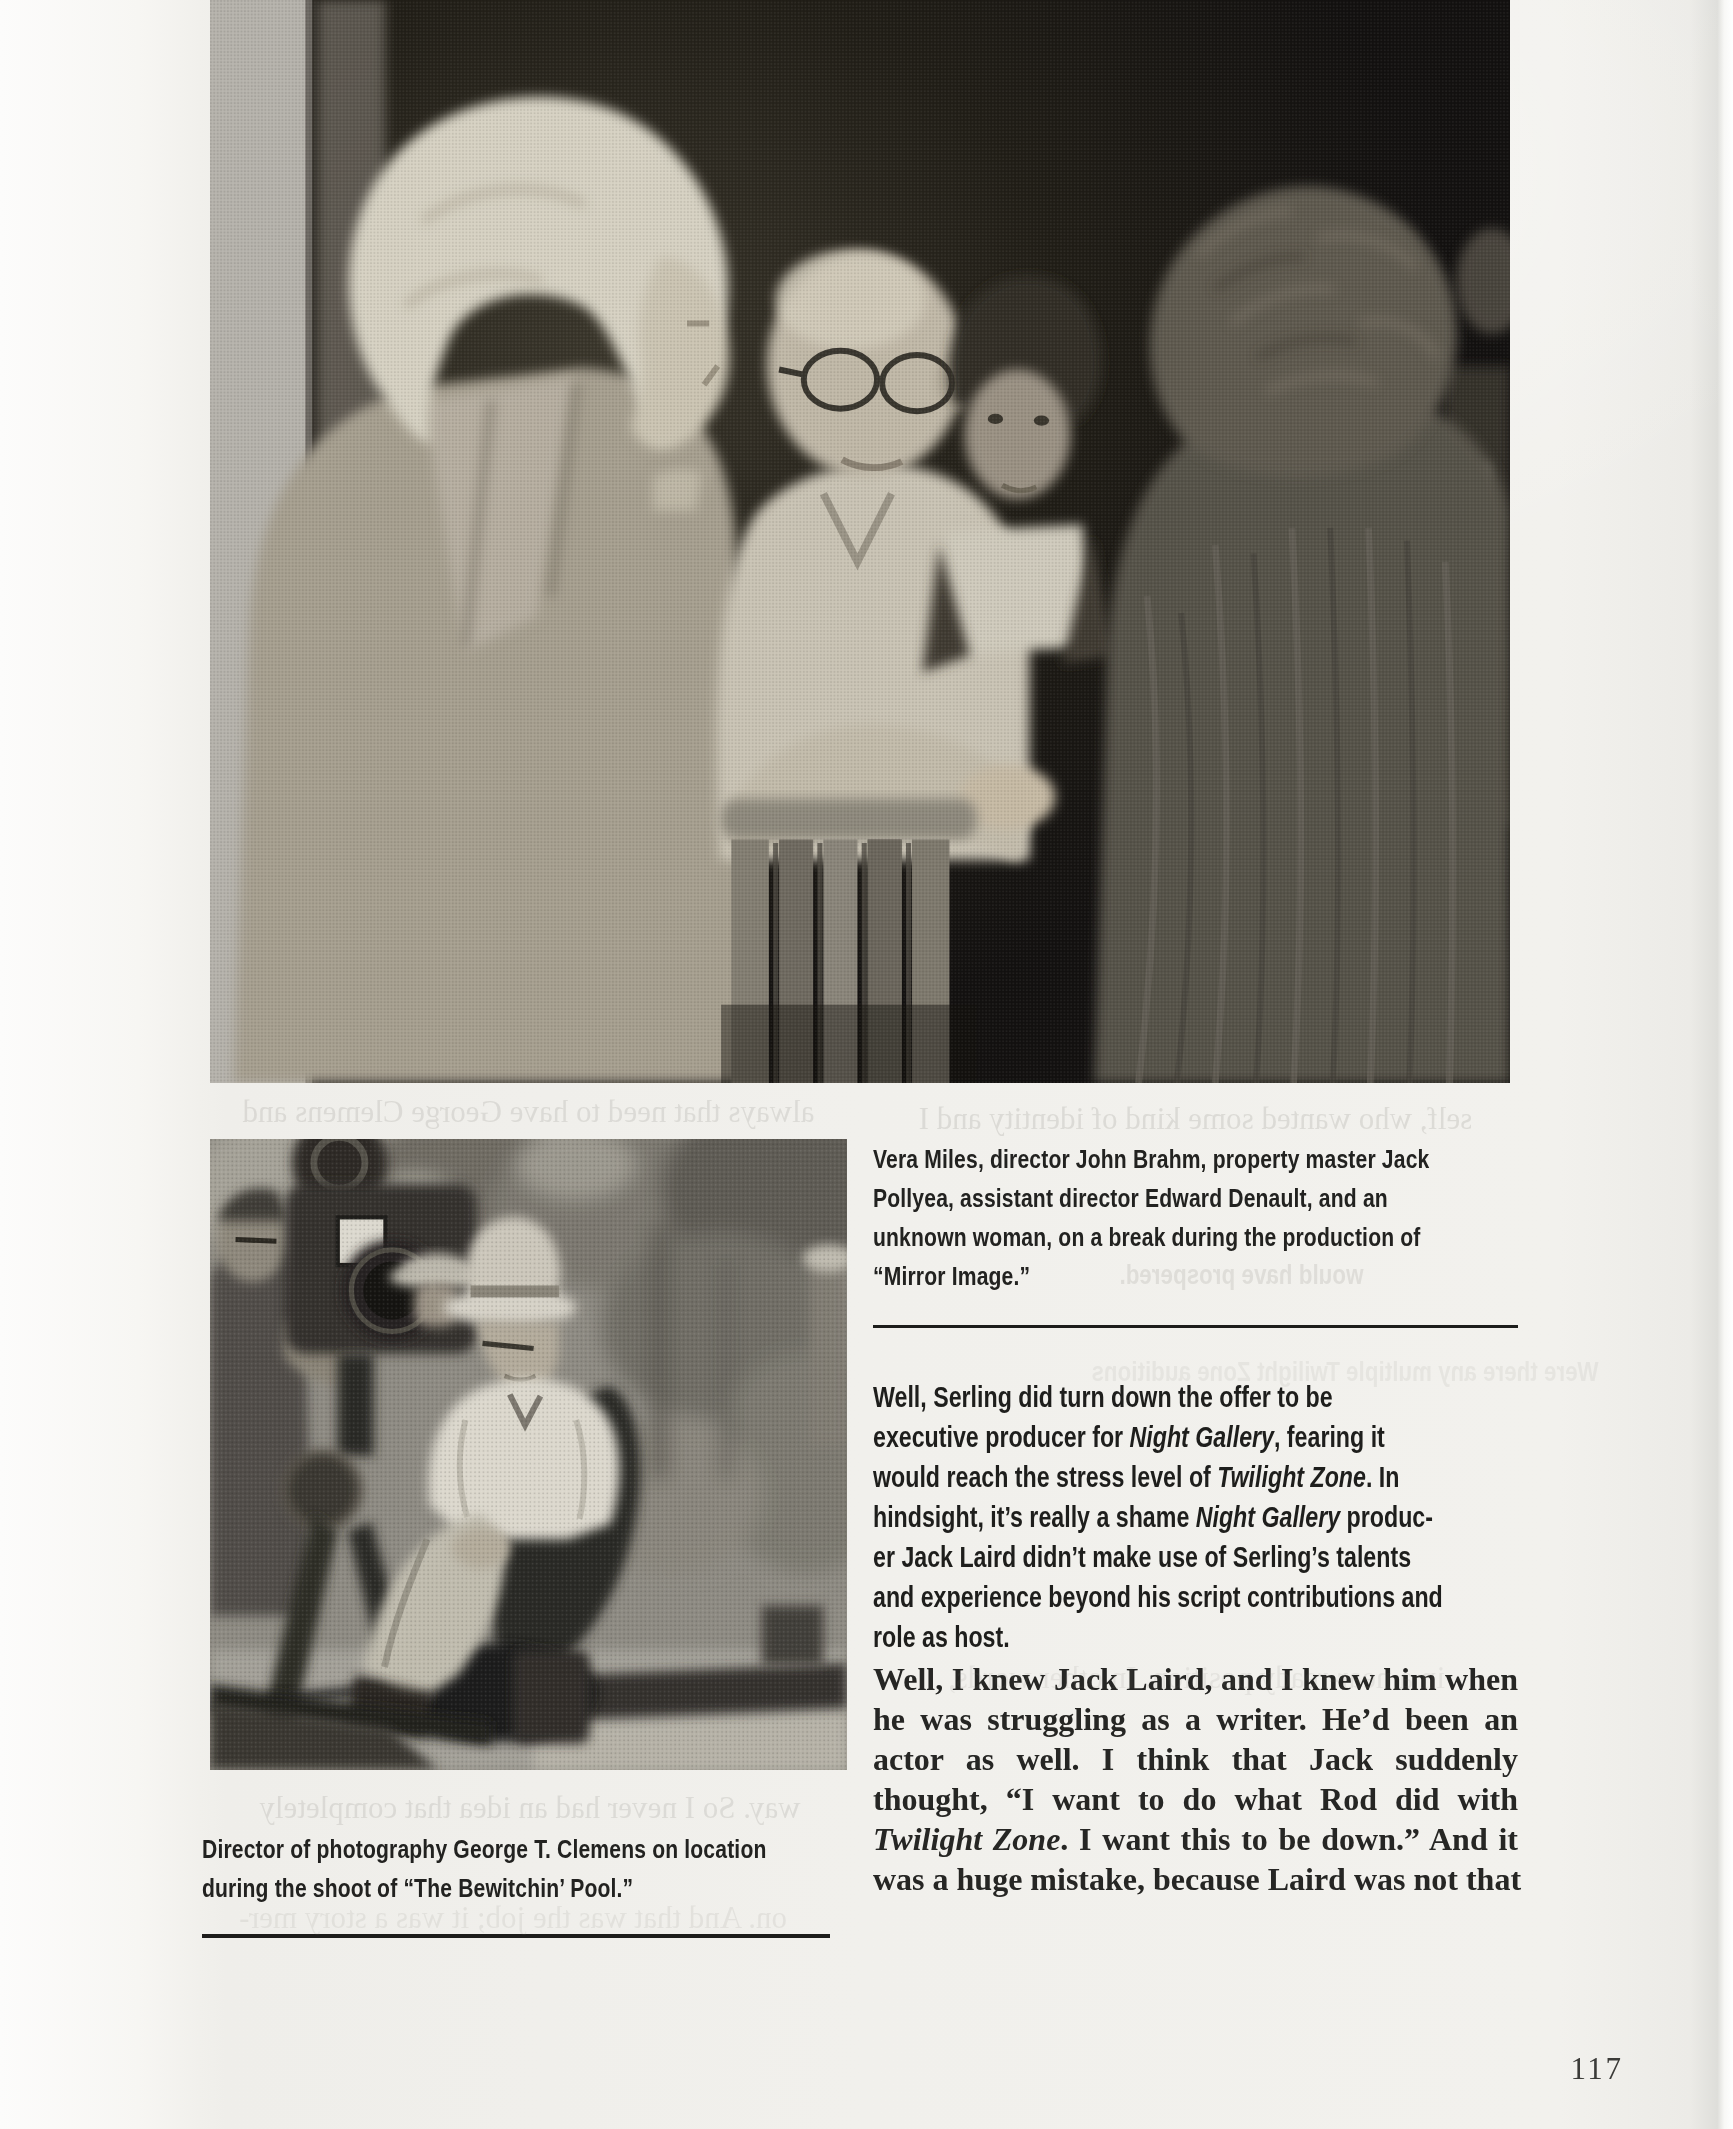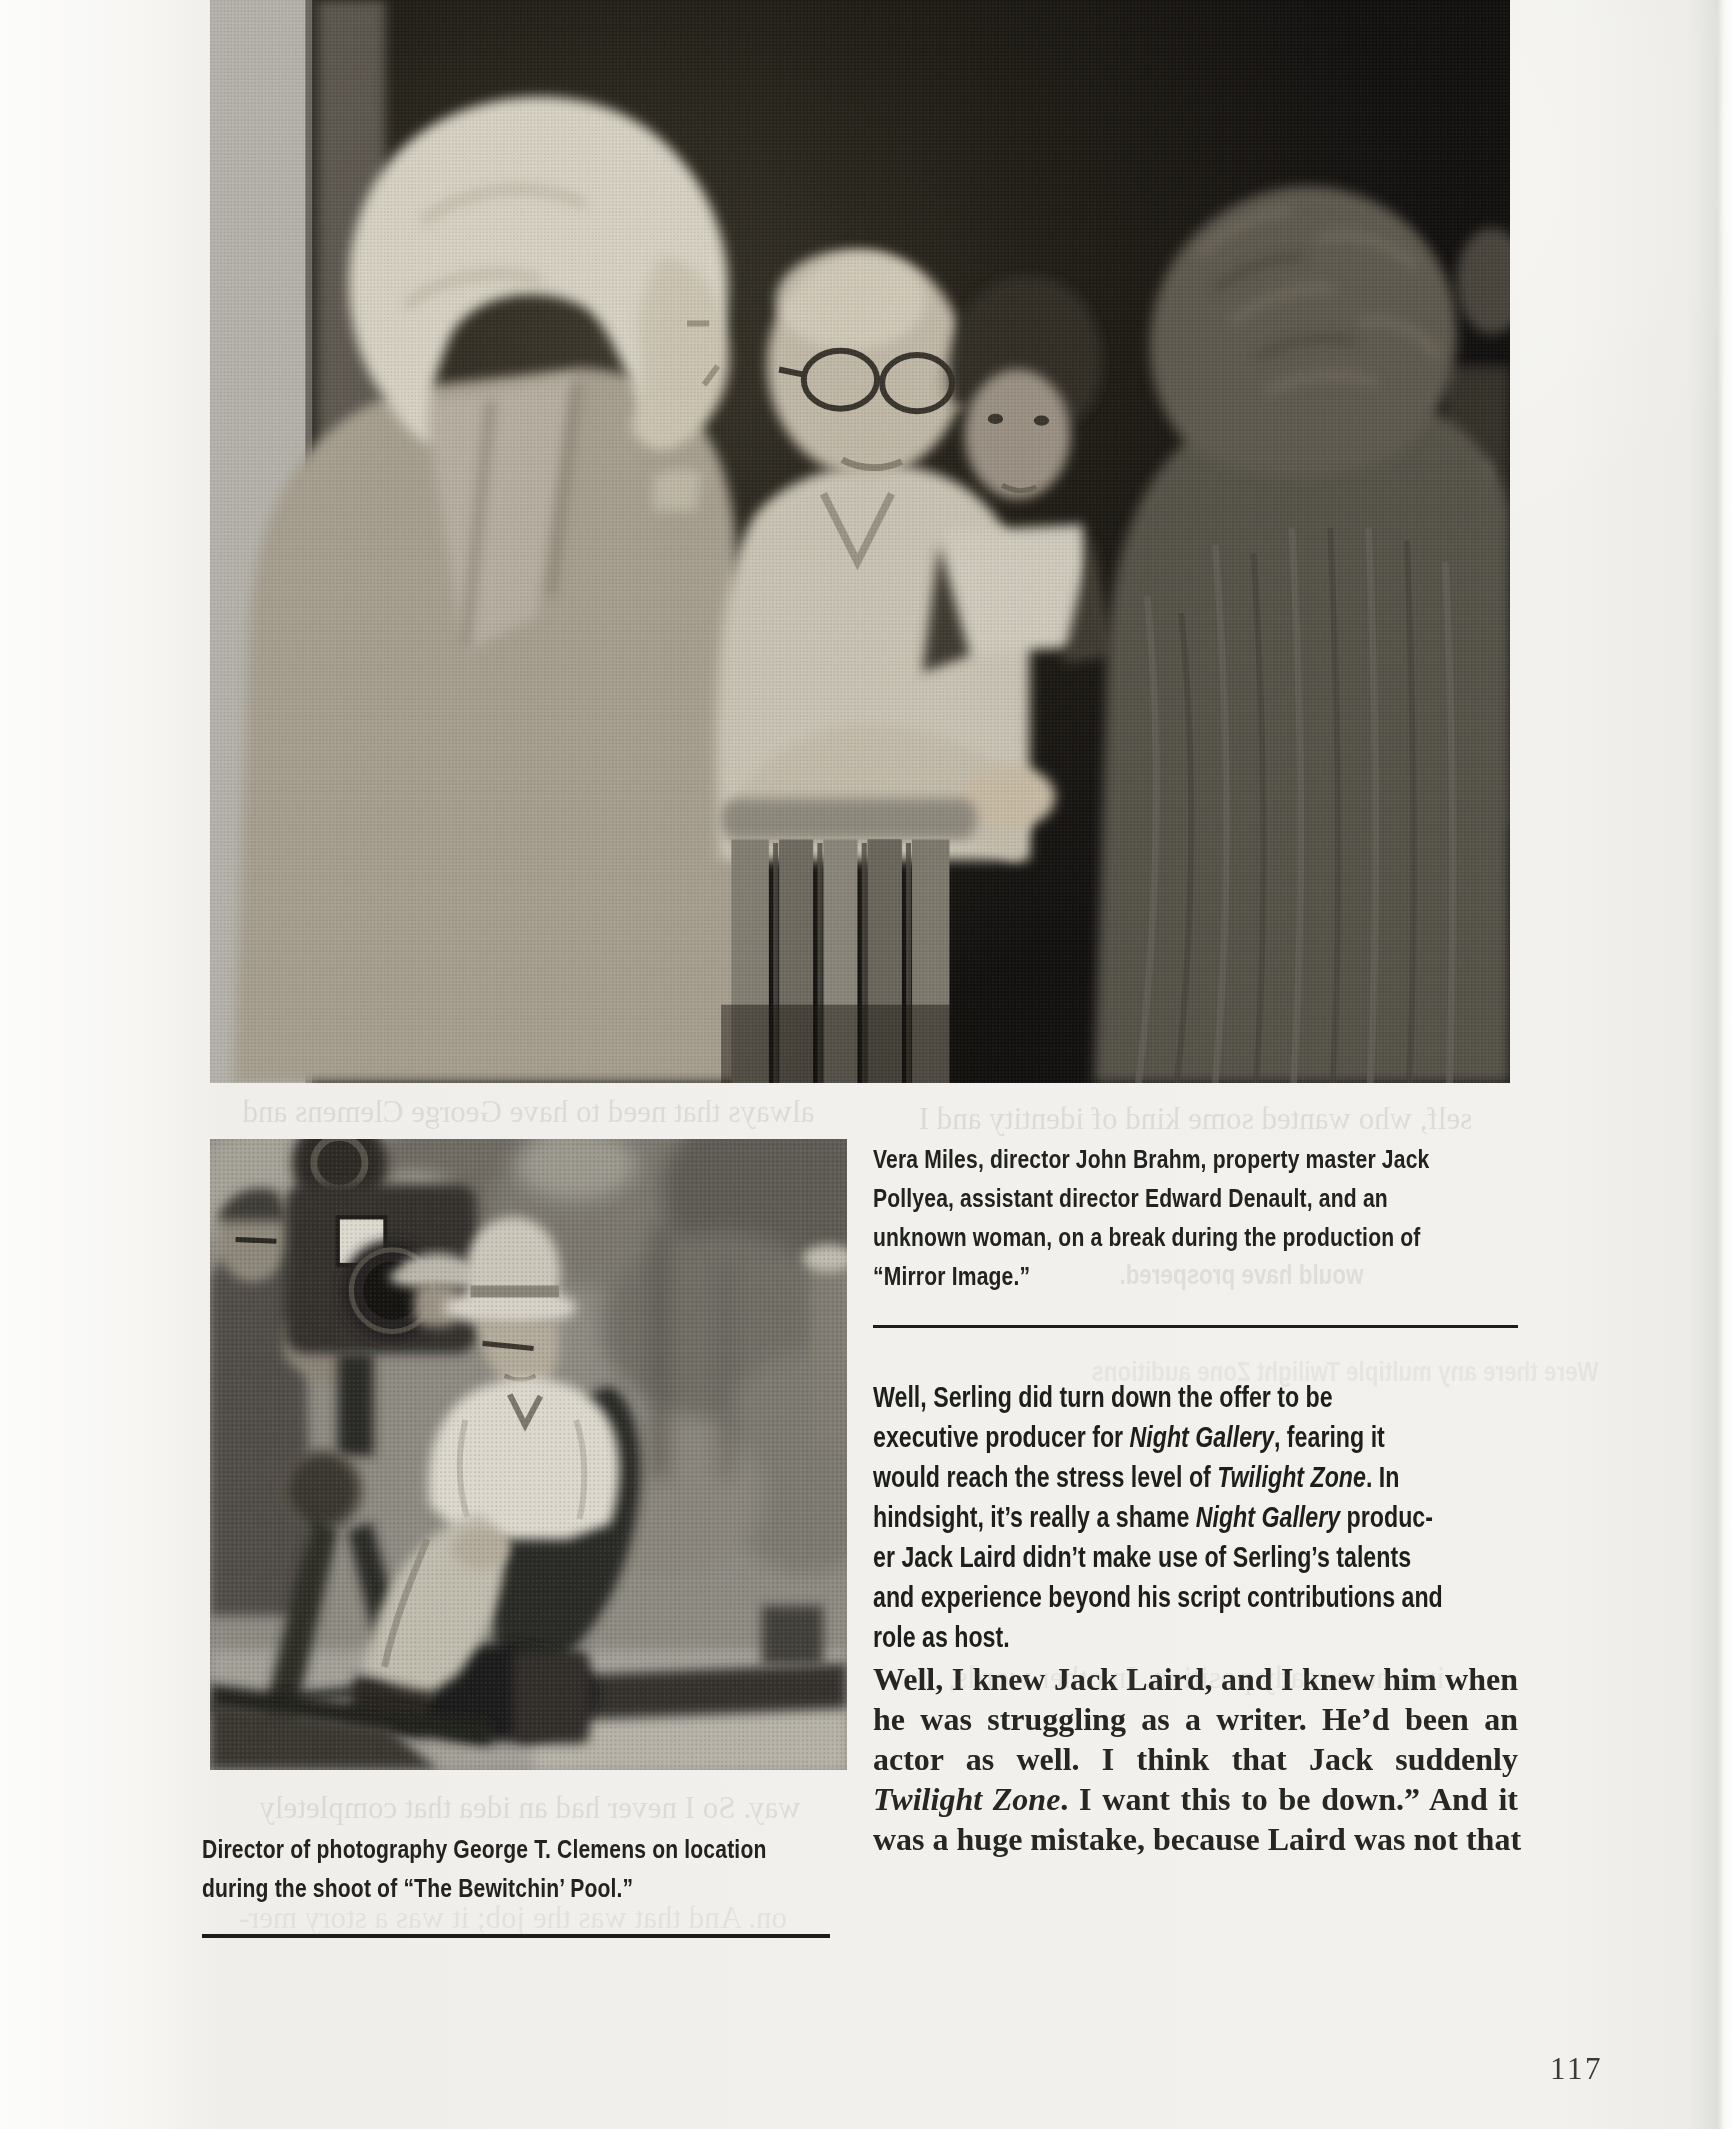--- a/index.html
+++ b/index.html
@@ -43,21 +43,21 @@
          color:#76746c;pointer-events:none;white-space:nowrap;}
   .ghost.sans{font-family:"Liberation Sans",sans-serif;font-weight:700;transform:scaleX(-.8);}
   #ghost-0{left:873px;top:1101px;width:645px;font-size:31px;opacity:.17;text-align:center;}
   #ghost-1{left:1089px;top:1259px;font-size:28px;opacity:.15;}
   #ghost-2{left:210px;top:1094px;width:637px;font-size:31px;opacity:.16;text-align:center;}
   #ghost-3{left:215px;top:1790px;width:630px;font-size:31px;opacity:.16;text-align:center;}
   #ghost-4{left:877px;top:1660px;width:639px;font-size:31px;opacity:.10;text-align:center;}
   #ghost-5{left:215px;top:1900px;width:596px;font-size:31px;opacity:.11;text-align:center;}
   #ghost-6{left:873px;top:1356px;width:806px;font-size:28px;opacity:.09;}
 
-  #page-number{position:absolute;left:1550px;top:2051px;width:94px;text-align:left;
+  #page-number{position:absolute;left:1550px;top:2051px;width:94px;text-align:center;
       font-family:"Liberation Serif",serif;font-size:31px;letter-spacing:2.6px;color:#3b3b38;}
 </style>
 </head>
 <body>
 
 <div class="sheen"></div>
 
 <figure class="photo" id="photo-top" style="margin:0;">
   <svg viewBox="0 0 1526 1272" preserveAspectRatio="none">
     <defs>
@@ -257,20 +257,21 @@
     <div class="ln"><span>would reach the stress level of </span><span class="it">Twilight Zone</span><span>. In</span></div>
     <div class="ln"><span>hindsight, it’s really a shame </span><span class="it">Night Gallery</span><span> produc-</span></div>
     <div class="ln"><span>er Jack Laird didn’t make use of Serling’s talents</span></div>
     <div class="ln"><span>and experience beyond his script contributions and</span></div>
     <div class="ln"><span>role as host.</span></div>
   </div>
 <div id="answer-block">
     <div class="ln"><span>Well, I knew Jack Laird, and I knew him when</span></div>
     <div class="ln"><span>he was struggling as a writer. He’d been an</span></div>
     <div class="ln"><span>actor as well. I think that Jack suddenly</span></div>
+    <div class="ln"><span>thought, “I want to do what Rod did with</span></div>
     <div class="ln"><span class="it">Twilight Zone</span><span>. I want this to be down.” And it</span></div>
     <div class="ln"><span>was a huge mistake, because Laird was not that</span></div>
   </div>
 
 <div class="cap" id="caption-bottom">
     <div class="ln">Director of photography George T. Clemens on location</div>
     <div class="ln">during the shoot of “The Bewitchin’ Pool.”</div>
   </div>
 <div class="rule" id="rule-left"></div>
 

